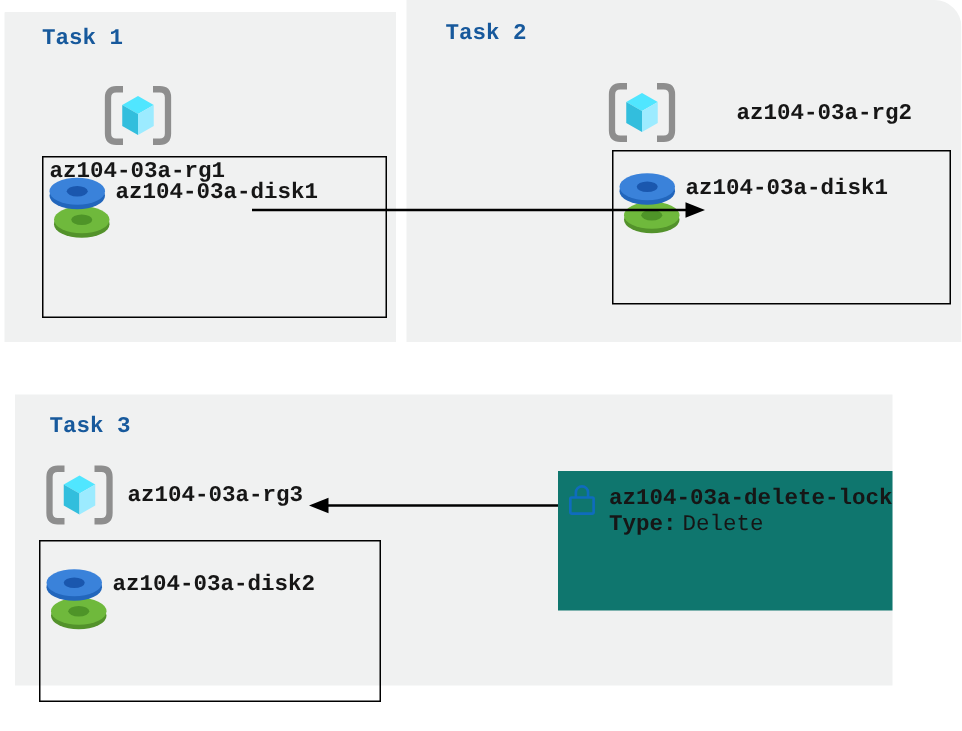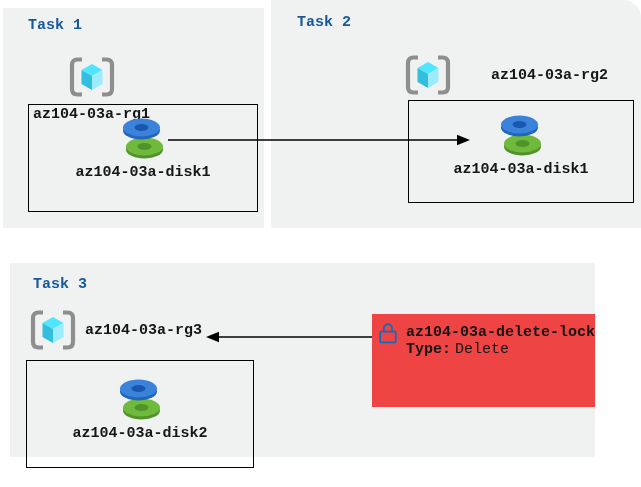--- a/index.html
+++ b/index.html
@@ -18,33 +18,33 @@
   #panel-task1 .task-title{left:25px;top:9px;}
   #panel-task2 .task-title{left:26px;top:14px;}
   #panel-task3 .task-title{left:23px;top:13px;}
   .rg-row{position:absolute;display:flex;align-items:center;gap:9px;}
   #panel-task1 .rg-row{left:30px;top:49px;flex-direction:column;}
   #panel-task2 .rg-row{left:134px;top:55px;gap:40px;}
   #panel-task3 .rg-row{left:20px;top:47px;}
   .rg-label{font-size:15px;font-weight:700;white-space:nowrap;}
   .res-box{
     position:absolute;border:1.5px solid #000;box-sizing:border-box;
-    display:flex;flex-direction:column;align-items:center;
+    display:flex;flex-direction:row;
   }
   #box-task1{left:25px;top:96px;width:230px;height:108px;padding-top:11px;}
   #box-task2{left:137px;top:100px;width:226px;height:103px;padding-top:12px;}
   #box-task3{left:16px;top:97px;width:228px;height:108px;padding-top:16px;}
   .disk-label{font-size:15px;font-weight:700;margin-top:4px;white-space:nowrap;}
   .move-label{
     position:absolute;left:279px;top:116px;font-size:15px;font-weight:700;
     white-space:nowrap;
   }
   .lock-annotation{
     position:absolute;left:362px;top:51px;width:223px;height:93px;
-    background:#ef4444;display:flex;align-items:flex-start;
+    background:#0f766e;display:flex;align-items:flex-start;
     padding:3px 0 0 6px;box-sizing:border-box;
   }
   .lock-text{margin-left:8px;padding-top:7px;font-size:15px;line-height:17px;}
   .lock-name{font-weight:700;white-space:nowrap;}
   .lock-type-label{font-weight:700;}
   .lock-type-value{margin-left:4px;font-weight:400;}
   .arrow-overlay{
     position:absolute;left:0;top:0;width:641px;height:487px;
     pointer-events:none;z-index:10;
   }

